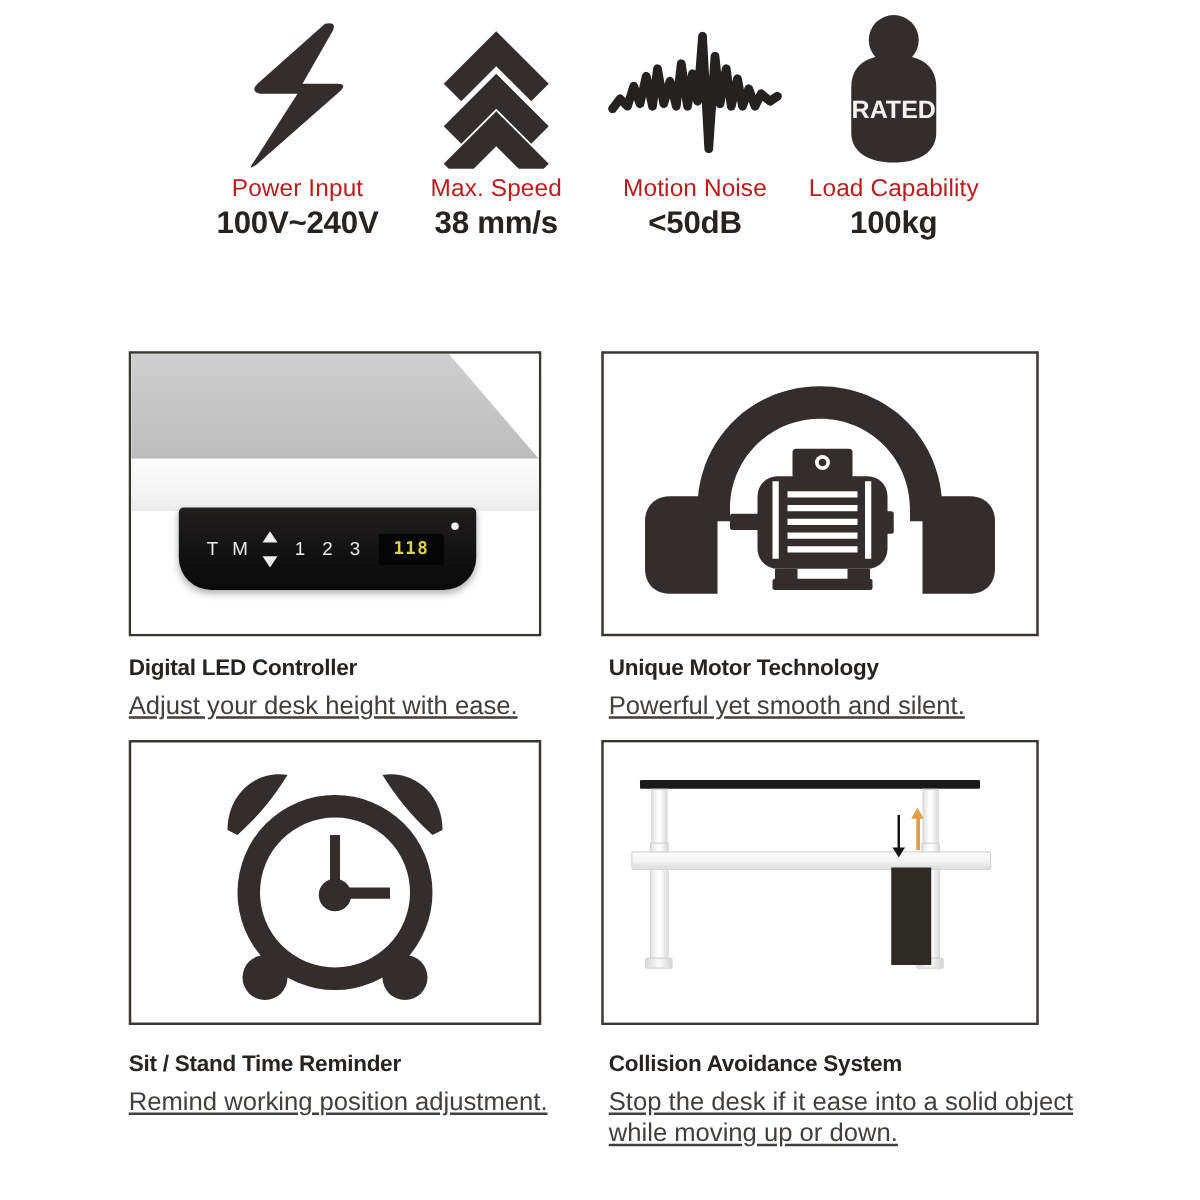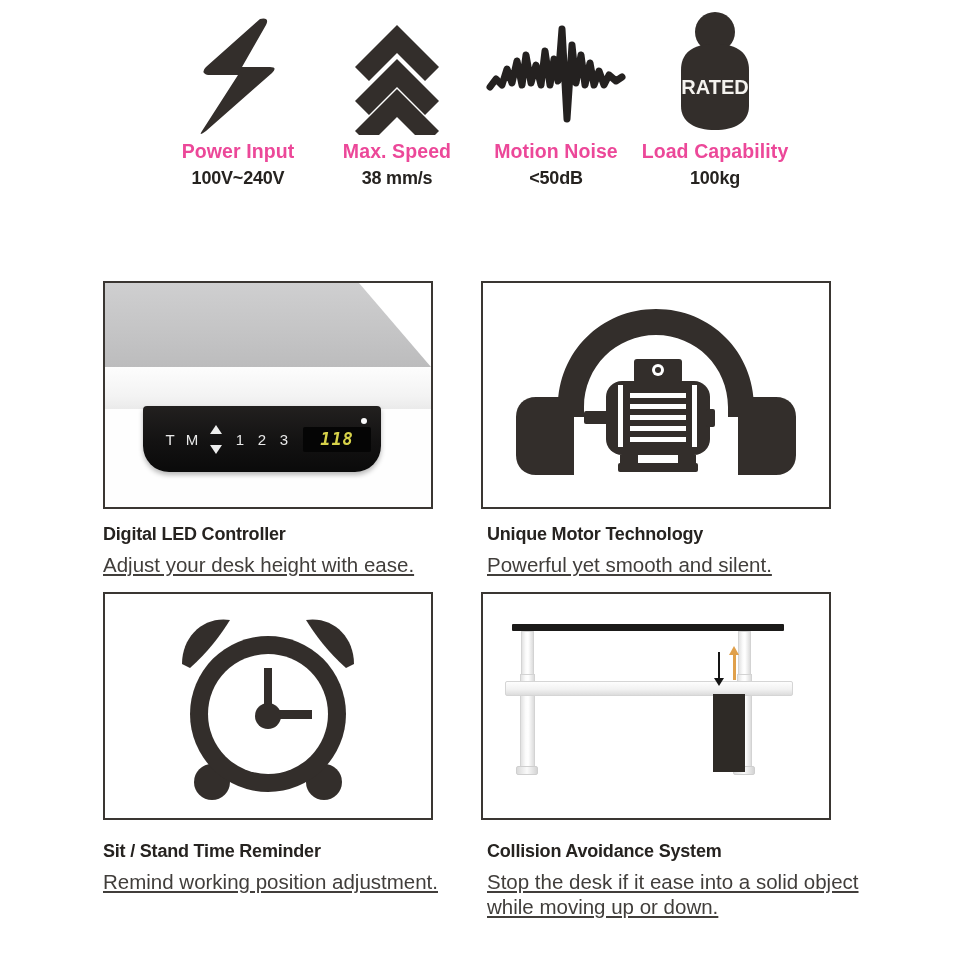--- a/index.html
+++ b/index.html
@@ -37,29 +37,29 @@
   .spec-icon-wrap {
     height: 135px;
     display: flex;
     align-items: flex-end;
     justify-content: center;
     padding-bottom: 4px;
     font-weight: bold;
   }
   .spec-label {
     font-size: 19.5px;
-    color: #ec4899;
+    color: #b91c1c;
     letter-spacing: .1px;
     line-height: 24px;
-    font-weight: 700;
+    font-weight: 400;
     white-space: nowrap;
   }
   .spec-label.wrap { white-space: normal; }
   .spec-value {
-    font-size: 18px;
+    font-size: 25px;
     font-weight: 700;
     color: #262320;
     letter-spacing: -0.2px;
     line-height: 31px;
     white-space: nowrap;
   }
 
   
   .card {
     position: absolute;
@@ -164,30 +164,29 @@
   }
   .tri-down {
     width: 0; height: 0;
     border-left: 6px solid transparent;
     border-right: 6px solid transparent;
     border-top: 9px solid #ededed;
   }
   .led-display {
     margin-left: 8px;
     background: #050505;
-    width: 68px; height: 25px;
+    width: 52px; height: 25px;
     border-radius: 2px;
     display: flex;
     align-items: center;
     justify-content: center;
     color: #d8d34a;
     font-family: "DejaVu Sans Mono", monospace;
-    font-size: 17px;
+    font-size: 14px;
     font-weight: 700;
-    font-style: italic;
     letter-spacing: 1px;
   }
   .led-dot {
     position: absolute;
     right: 14px; top: 12px;
     width: 6px; height: 6px;
     border-radius: 50%;
     background: #fafafa;
   }
 

